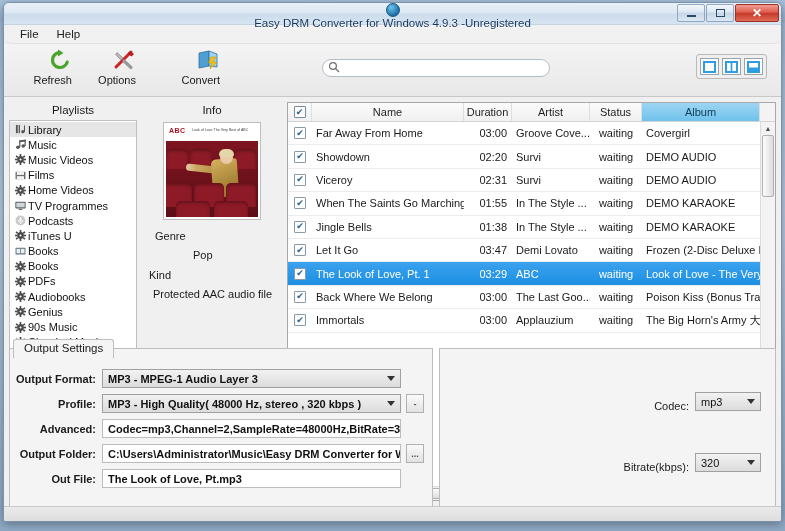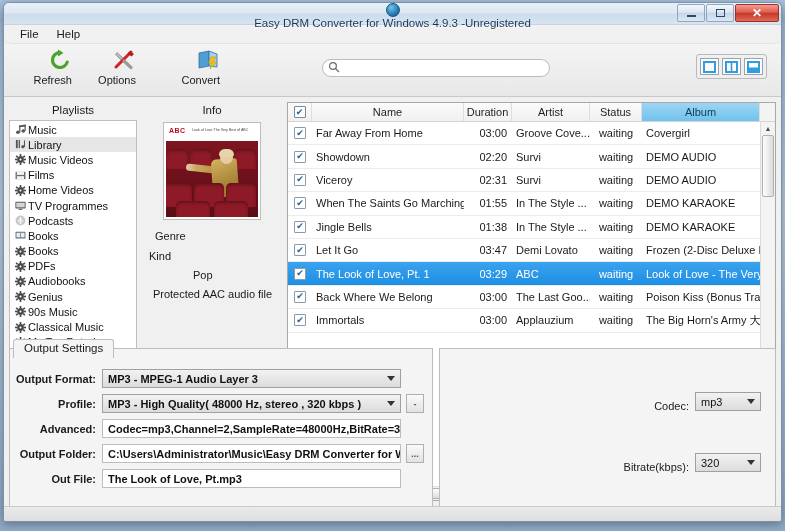--- a/index.html
+++ b/index.html
@@ -501,43 +501,43 @@
       </div>
     </div>
   </div>
 
   <div id="body-area">
 
     <div id="sidebar-panel">
       <div class="panel-title">Playlists</div>
       <div id="playlist-box">
         <div id="playlist-list">
+            <div class="pl-item selected">
+              <span class="pl-ico">
+                <svg xmlns="http://www.w3.org/2000/svg" width="11" height="11" viewBox="0 0 12 12">
+                  <rect x="1" y="1" width="2" height="9" fill="#555"></rect>
+                  <rect x="4" y="1" width="1.4" height="9" fill="#555"></rect>
+                  <circle cx="8.6" cy="8.4" r="1.8" fill="#555"></circle>
+                  <rect x="9.8" y="1.5" width="1.1" height="7" fill="#555"></rect>
+                </svg>
+              </span>
+              <span class="pl-label">Library</span>
+            </div>
             <div class="pl-item">
               <span class="pl-ico">
                 <svg xmlns="http://www.w3.org/2000/svg" width="11" height="11" viewBox="0 0 12 12">
                   <circle cx="3.2" cy="9" r="2" fill="#555"></circle>
                   <circle cx="9" cy="7.6" r="2" fill="#555"></circle>
                   <rect x="4.6" y="1.6" width="1.3" height="7.4" fill="#555"></rect>
                   <rect x="10.4" y="1" width="1.3" height="6.6" fill="#555"></rect>
                   <path d="M4.6 1.6 L11.7 0.6 L11.7 2.6 L4.6 3.6 Z" fill="#555"></path>
                 </svg>
               </span>
               <span class="pl-label">Music</span>
             </div>
-            <div class="pl-item selected">
-              <span class="pl-ico">
-                <svg xmlns="http://www.w3.org/2000/svg" width="11" height="11" viewBox="0 0 12 12">
-                  <rect x="1" y="1" width="2" height="9" fill="#555"></rect>
-                  <rect x="4" y="1" width="1.4" height="9" fill="#555"></rect>
-                  <circle cx="8.6" cy="8.4" r="1.8" fill="#555"></circle>
-                  <rect x="9.8" y="1.5" width="1.1" height="7" fill="#555"></rect>
-                </svg>
-              </span>
-              <span class="pl-label">Library</span>
-            </div>
             <div class="pl-item">
               <span class="pl-ico">
                 <svg xmlns="http://www.w3.org/2000/svg" width="11" height="11" viewBox="0 0 12 12">
                   <circle cx="6" cy="6" r="2.4" fill="none" stroke="#4a4a4a" stroke-width="2.6"></circle>
                   <g fill="#4a4a4a">
                     <rect x="5.1" y="0" width="1.8" height="2.6"></rect>
                     <rect x="5.1" y="9.4" width="1.8" height="2.6"></rect>
                     <rect x="0" y="5.1" width="2.6" height="1.8"></rect>
                     <rect x="9.4" y="5.1" width="2.6" height="1.8"></rect>
                     <rect x="1.2" y="1.6" width="1.8" height="2.4" transform="rotate(-45 2.1 2.8)"></rect>
@@ -590,20 +590,38 @@
             <div class="pl-item">
               <span class="pl-ico">
                 <svg xmlns="http://www.w3.org/2000/svg" width="11" height="11" viewBox="0 0 12 12">
                   <circle cx="6" cy="6" r="5.4" fill="#c9c9c9"></circle>
                   <rect x="5" y="2.4" width="2" height="4.4" rx="1" fill="#fff"></rect>
                   <path d="M3.6 5.6a2.4 2.4 0 0 0 4.8 0" fill="none" stroke="#fff" stroke-width="1"></path>
                   <rect x="5.4" y="8" width="1.2" height="1.8" fill="#fff"></rect>
                 </svg>
               </span>
               <span class="pl-label">Podcasts</span>
+            </div>
+            <div class="pl-item">
+              <span class="pl-ico">
+                <svg xmlns="http://www.w3.org/2000/svg" width="11" height="11" viewBox="0 0 12 12">
+                  <circle cx="6" cy="6" r="2.4" fill="none" stroke="#4a4a4a" stroke-width="2.6"></circle>
+                  <g fill="#4a4a4a">
+                    <rect x="5.1" y="0" width="1.8" height="2.6"></rect>
+                    <rect x="5.1" y="9.4" width="1.8" height="2.6"></rect>
+                    <rect x="0" y="5.1" width="2.6" height="1.8"></rect>
+                    <rect x="9.4" y="5.1" width="2.6" height="1.8"></rect>
+                    <rect x="1.2" y="1.6" width="1.8" height="2.4" transform="rotate(-45 2.1 2.8)"></rect>
+                    <rect x="9" y="1.6" width="1.8" height="2.4" transform="rotate(45 9.9 2.8)"></rect>
+                    <rect x="1.2" y="8" width="1.8" height="2.4" transform="rotate(45 2.1 9.2)"></rect>
+                    <rect x="9" y="8" width="1.8" height="2.4" transform="rotate(-45 9.9 9.2)"></rect>
+                  </g>
+                </svg>
+              </span>
+              <span class="pl-label">iTunes U</span>
             </div>
             <div class="pl-item">
               <span class="pl-ico">
                 <svg xmlns="http://www.w3.org/2000/svg" width="11" height="11" viewBox="0 0 12 12">
                   <rect x="0.6" y="2" width="10.8" height="7.4" rx="0.6" fill="#5d6e7c"></rect>
                   <rect x="1.6" y="3" width="8.8" height="5" fill="#e9eef2"></rect>
                   <rect x="5.6" y="3" width="0.8" height="5" fill="#5d6e7c"></rect>
                 </svg>
               </span>
               <span class="pl-label">Books</span>
@@ -823,22 +841,22 @@
           <div id="figure-head"></div>
           <div id="figure-hair"></div>
           <div class="seat" style="left:-4px;top:58px;width:30px;height:24px;"></div>
           <div class="seat" style="left:28px;top:58px;width:30px;height:24px;"></div>
           <div class="seat" style="left:60px;top:58px;width:30px;height:24px;"></div>
           <div class="seat" style="left:10px;top:76px;width:34px;height:22px;"></div>
           <div class="seat" style="left:48px;top:76px;width:34px;height:22px;"></div>
         </div>
       </div>
       <div class="info-row" id="info-genre-label">Genre</div>
+      <div class="info-row" id="info-genre-value">Pop</div>
       <div class="info-row" id="info-kind-label">Kind</div>
-      <div class="info-row" id="info-genre-value">Pop</div>
       <div class="info-row" id="info-kind-value">Protected AAC audio file</div>
     </div>
 
     <div id="table-panel">
       <div id="table-head">
         <div class="th c-check">
           <div class="chk hdr">✔</div>
         </div>
         <div class="th c-name">Name</div>
         <div class="th c-dur" style="justify-content:center;">Duration</div>

